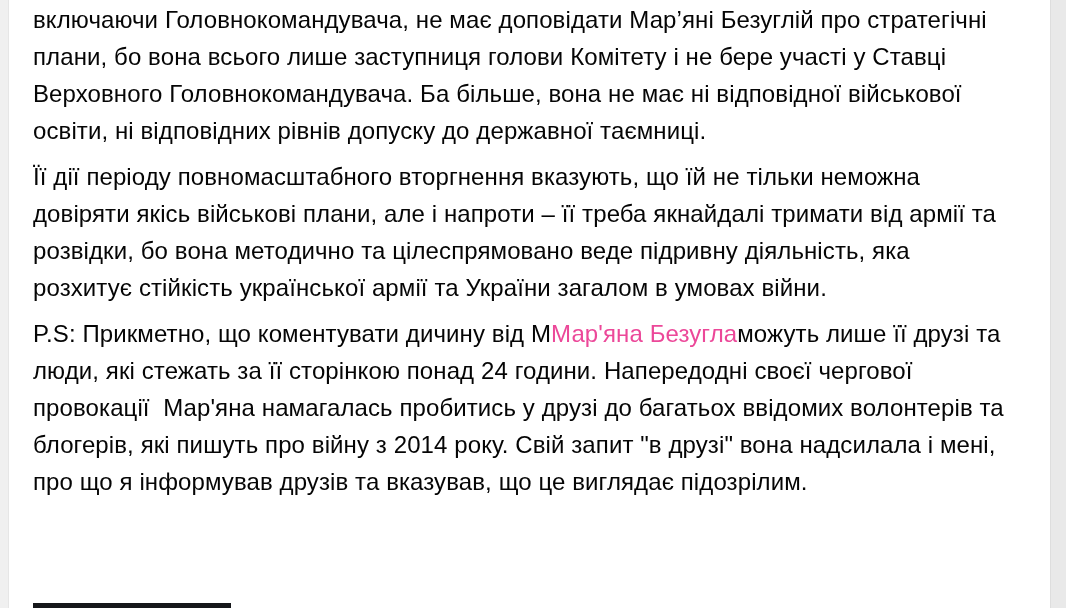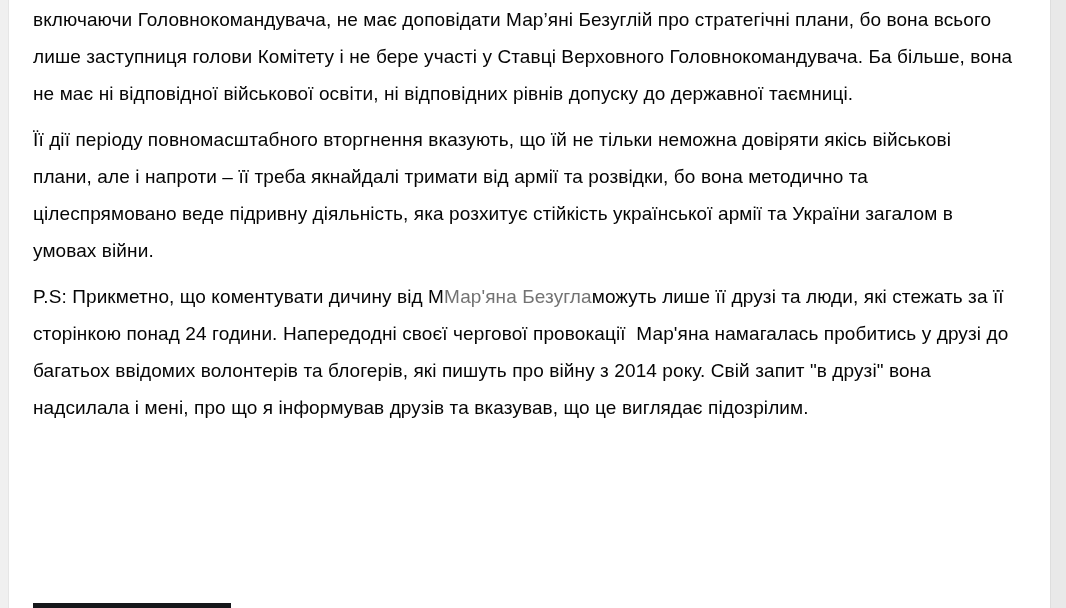--- a/index.html
+++ b/index.html
@@ -30,30 +30,30 @@
     width: 15px;
     background: #e9e9e9;
     border-left: 1px solid #dedede;
   }
   .post-body {
     position: absolute;
     top: 1px;
     left: 33px;
     width: 982px;
     color: #050505;
-    font-size: 19px;
+    font-size: 24px;
     line-height: 37px;
     letter-spacing: 0.1px;
   }
   .post-body p {
     margin: 0 0 9px 0;
     white-space: pre-wrap;
   }
   a.mention {
-    color: #737373;
+    color: #ec4899;
     text-decoration: none;
     cursor: pointer;
   }
   .cutoff-bar {
     position: absolute;
     left: 33px;
     top: 603px;
     width: 198px;
     height: 5px;
     background: #15171a;

